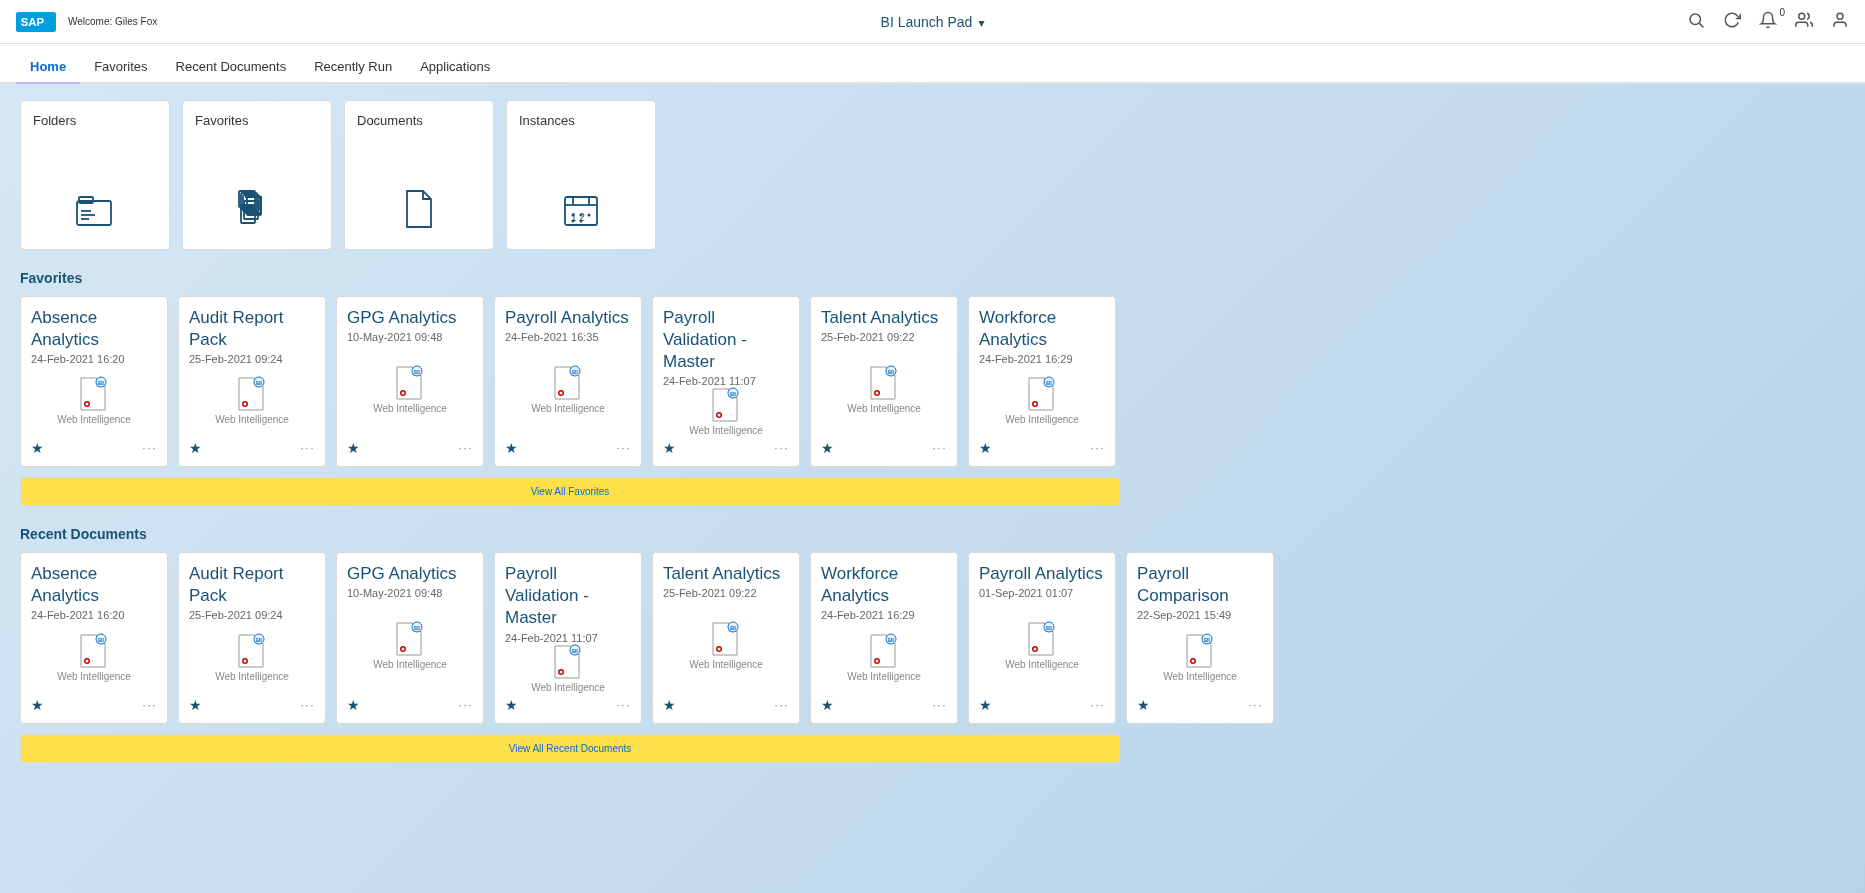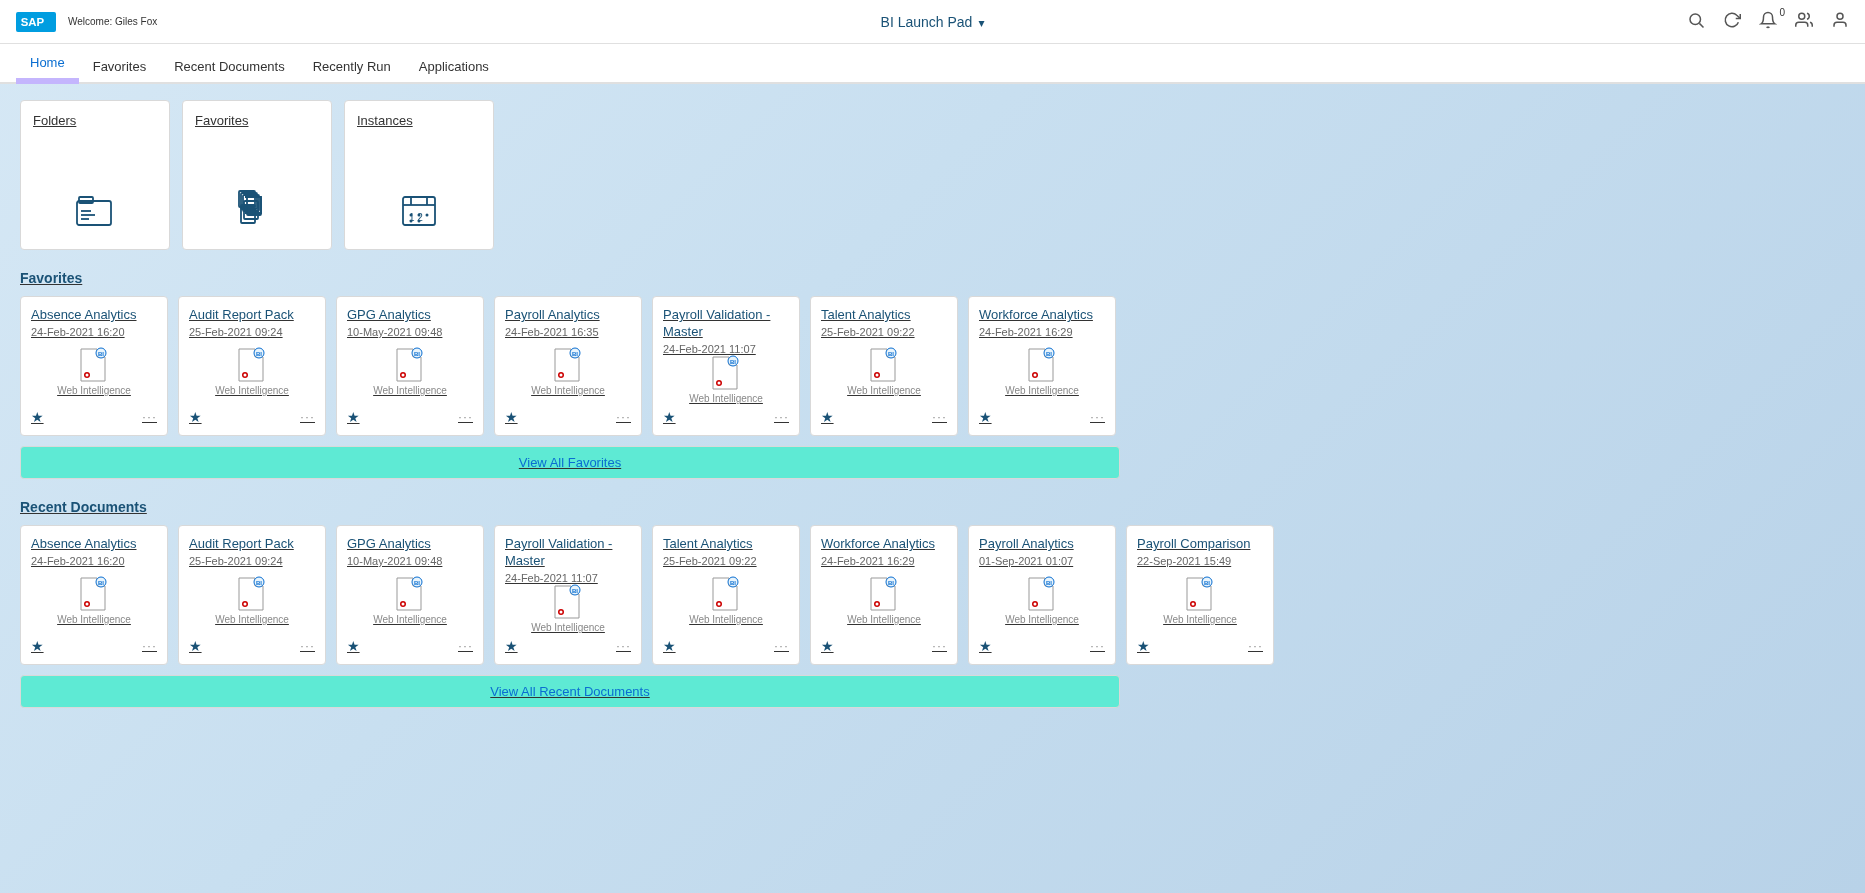--- a/index.html
+++ b/index.html
@@ -73,28 +73,27 @@
     .nav-item {
       padding: 8px 14px;
       font-size: 13px;
       color: #333;
       cursor: pointer;
       border-bottom: 2px solid transparent;
       margin-bottom: -2px;
     }
     .nav-item.active {
       color: #0a6ed1;
-      border-bottom: 6px solid #c4b5fd;
-      font-weight: 400;
+      border-bottom: 2px solid #c4b5fd;
+      font-weight: 700;
     }
 
     
     .main {
       padding: 16px 20px;
-      text-decoration: underline;
     }
 
     
     .tiles-row {
       display: flex;
       gap: 12px;
       margin-bottom: 20px;
     }
     .tile {
       background: #fff;
@@ -140,21 +139,21 @@
       border-radius: 4px;
       width: 148px;
       min-height: 140px;
       padding: 10px;
       display: flex;
       flex-direction: column;
       cursor: pointer;
       flex-shrink: 0;
     }
     .card-title {
-      font-size: 13px;
+      font-size: 17px;
       font-weight: 500;
       color: #1a5276;
       line-height: 1.3;
     }
     .card-date {
       font-size: 11px;
       color: #666;
       margin-top: 2px;
     }
     .card-middle {
@@ -186,25 +185,25 @@
       letter-spacing: 1px;
     }
 
     
     .view-all-btn {
       display: block;
       width: calc(100% - 0px);
       max-width: 1100px;
       text-align: center;
       padding: 8px;
-      background: #5eead4;
+      background: #fde047;
       border: 1px solid #d9d9d9;
       border-radius: 4px;
       color: #0a6ed1;
-      font-size: 13px;
+      font-size: 10px;
       cursor: pointer;
       margin-bottom: 20px;
     }
 
     .section-block {
       margin-bottom: 6px;
     }
 
     
     .chevron-down::after {
@@ -300,20 +299,29 @@
           <rect x="6" y="6" width="16" height="16" rx="1" fill="none"></rect>
           <polyline points="8,8 24,8 24,24 8,24"></polyline>
 
           <rect x="4" y="16" width="14" height="18" rx="1"></rect>
           <rect x="7" y="12" width="14" height="18" rx="1"></rect>
           <rect x="10" y="8" width="14" height="18" rx="1"></rect>
         </svg>
       </span>
     </div>
 
+    <div class="tile">
+      <span class="tile-title">Documents</span>
+      <span class="tile-icon">
+        <svg width="32" height="40" viewBox="0 0 32 40" fill="none" stroke="#1a5276" stroke-width="1.8">
+          <path d="M4 2 H20 L28 10 V38 H4 Z"></path>
+          <polyline points="20,2 20,10 28,10"></polyline>
+        </svg>
+      </span>
+    </div>
 
 
     <div class="tile">
       <span class="tile-title">Instances</span>
       <span class="tile-icon">
         <svg width="36" height="36" viewBox="0 0 36 36" fill="none" stroke="#1a5276" stroke-width="1.8">
           <rect x="2" y="4" width="32" height="28" rx="2"></rect>
           <line x1="2" y1="12" x2="34" y2="12"></line>
           <line x1="10" y1="4" x2="10" y2="12"></line>
           <line x1="26" y1="4" x2="26" y2="12"></line>

